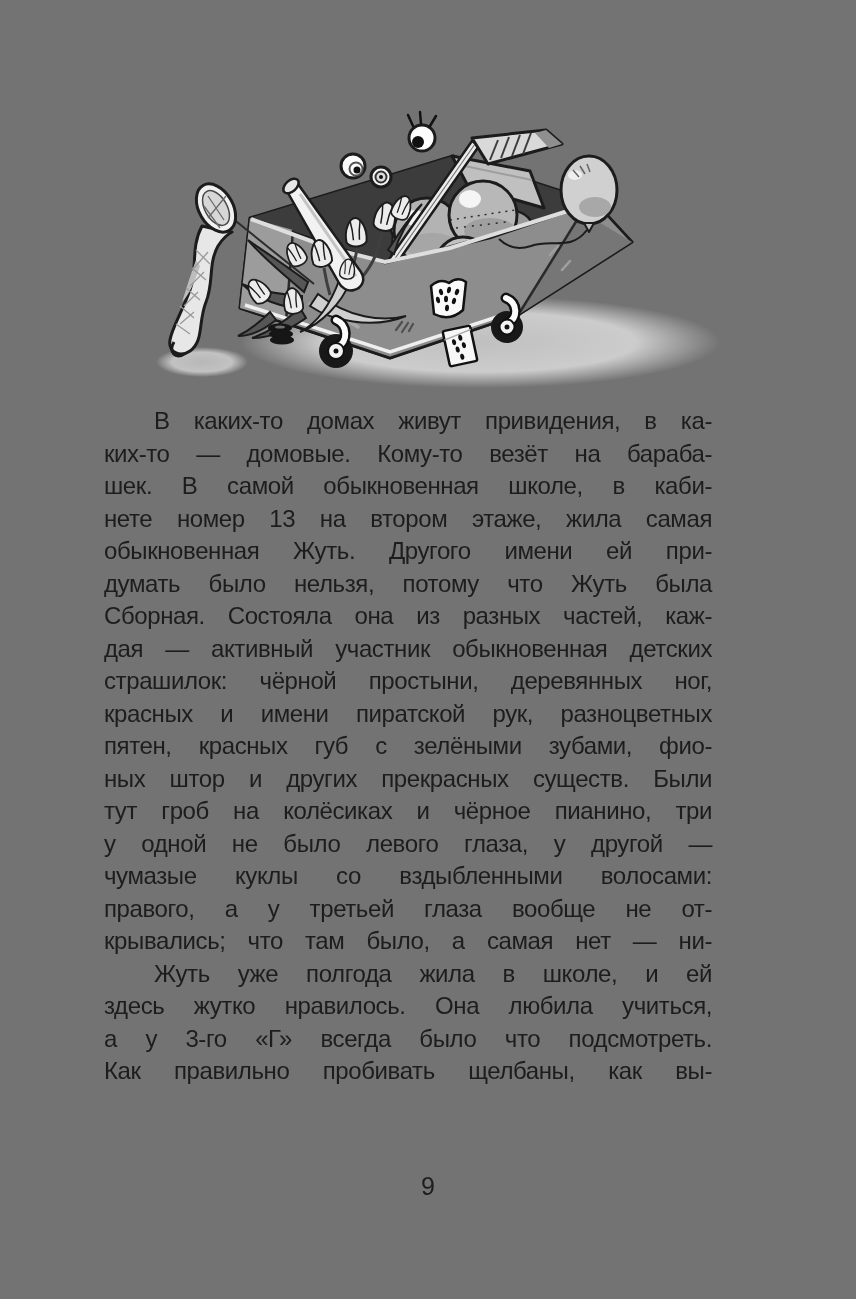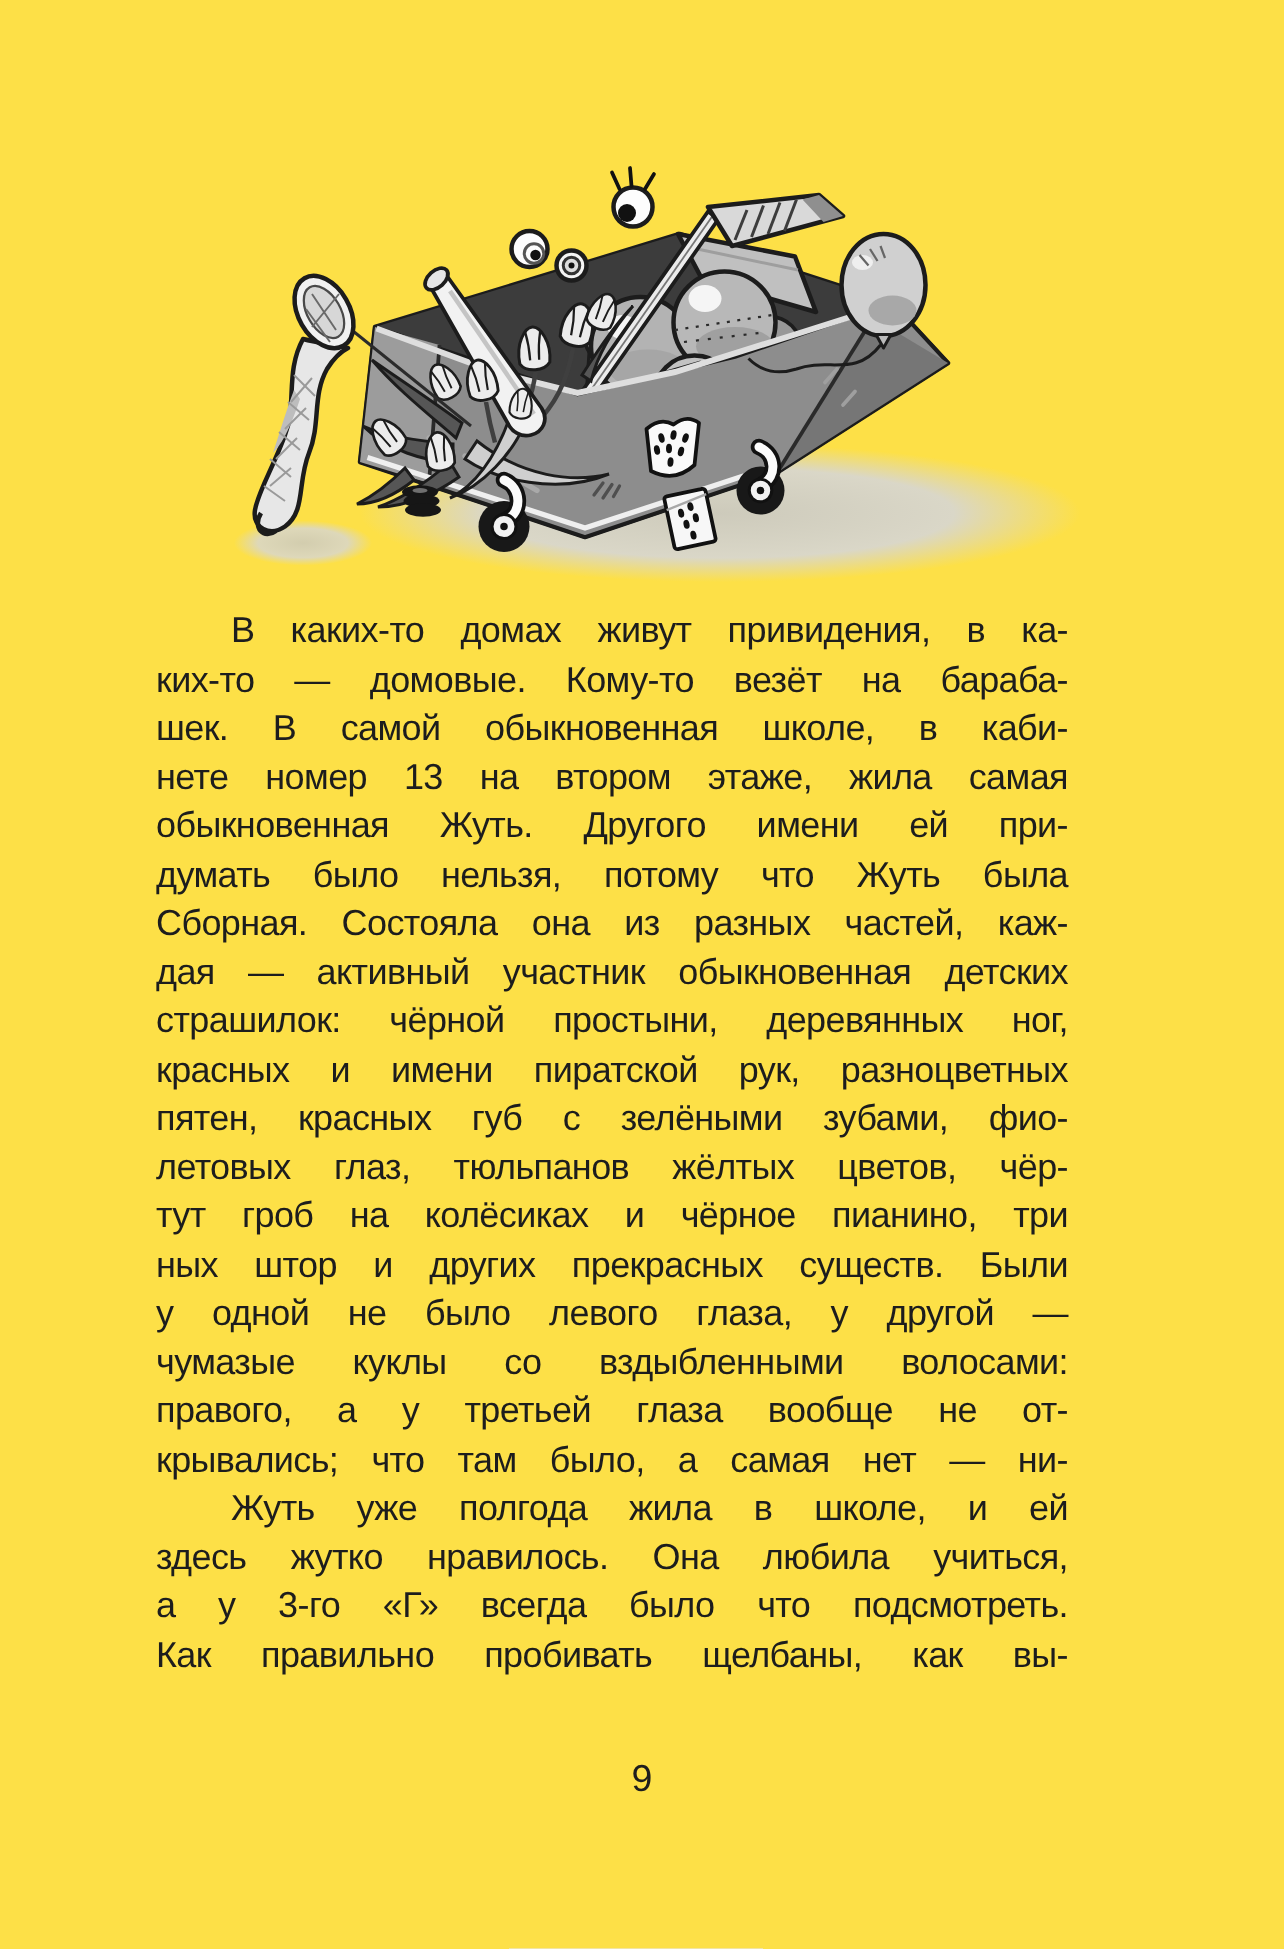--- a/index.html
+++ b/index.html
@@ -1,20 +1,20 @@
 <!DOCTYPE html>
 <html><head>
 <meta charset="utf-8">
 <style>
   html,body{margin:0;padding:0;background:#e9e9e9;}
   .book-page{
     position:relative;
     width:856px;height:1299px;
     margin:0 auto;
-    background:#fde047;
+    background:#737373;
     overflow:hidden;
     font-family:"Liberation Sans","DejaVu Sans",sans-serif;
     color:#1d1d1d;
   }
   .illustration{
     position:absolute;left:150px;top:80px;width:570px;height:320px;
   }
   .illustration svg{display:block;width:100%;height:100%;}
   .text-block{
     position:absolute;left:104px;top:405px;width:608px;
@@ -237,23 +237,22 @@
       <div class="text-line">ких-то — домовые. Кому-то везёт на бараба-</div>
       <div class="text-line">шек. В самой обыкновенная школе, в каби-</div>
       <div class="text-line">нете номер 13 на втором этаже, жила самая</div>
       <div class="text-line">обыкновенная Жуть. Другого имени ей при-</div>
       <div class="text-line">думать было нельзя, потому что Жуть была</div>
       <div class="text-line">Сборная. Состояла она из разных частей, каж-</div>
       <div class="text-line">дая — активный участник обыкновенная детских</div>
       <div class="text-line">страшилок: чёрной простыни, деревянных ног,</div>
       <div class="text-line">красных и имени пиратской рук, разноцветных</div>
       <div class="text-line">пятен, красных губ с зелёными зубами, фио-</div>
-      <div class="text-line">летовых глаз, тюльпанов жёлтых цветов, чёр-</div>
+      <div class="text-line">ных штор и других прекрасных существ. Были</div>
       <div class="text-line">тут гроб на колёсиках и чёрное пианино, три</div>
-      <div class="text-line">ных штор и других прекрасных существ. Были</div>
       <div class="text-line">у одной не было левого глаза, у другой —</div>
       <div class="text-line">чумазые куклы со вздыбленными волосами:</div>
       <div class="text-line">правого, а у третьей глаза вообще не от-</div>
       <div class="text-line">крывались; что там было, а самая нет — ни-</div>
       <div class="text-line indent">Жуть уже полгода жила в школе, и ей</div>
       <div class="text-line">здесь жутко нравилось. Она любила учиться,</div>
       <div class="text-line">а у 3-го «Г» всегда было что подсмотреть.</div>
       <div class="text-line">Как правильно пробивать щелбаны, как вы-</div>
     </div>
 

